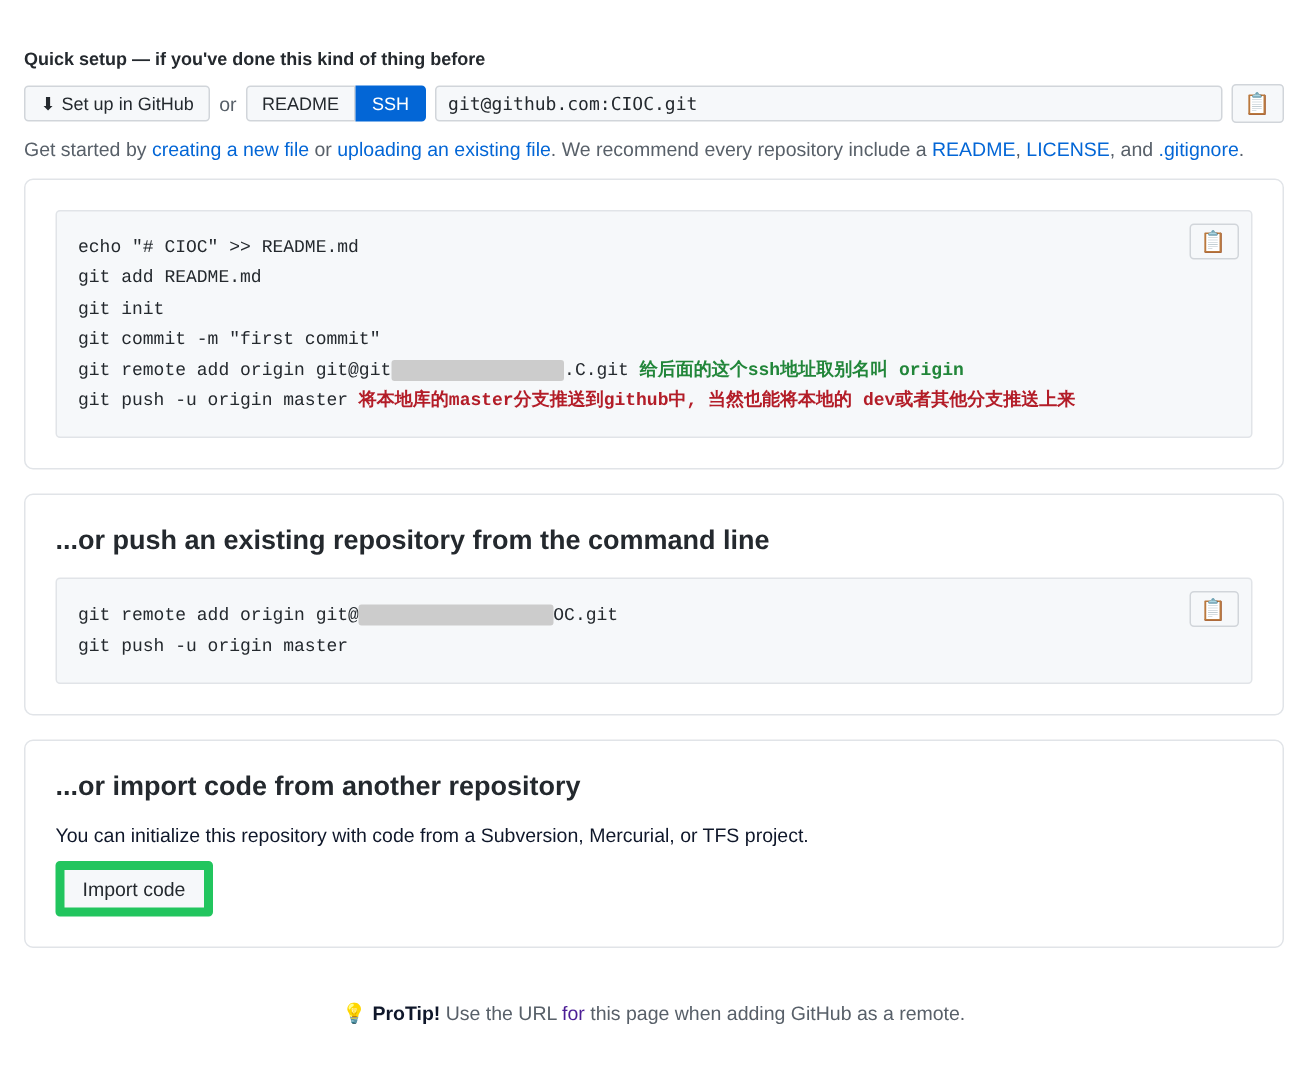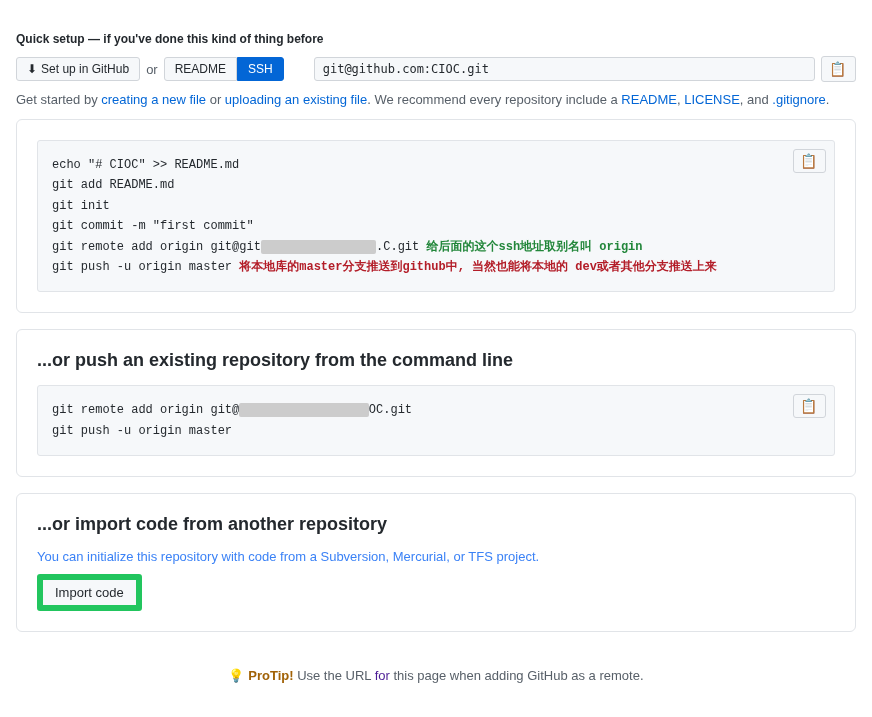--- a/index.html
+++ b/index.html
@@ -55,21 +55,20 @@
     .protocol-btn:last-of-type { border-radius: 0 3px 3px 0; }
     .url-input {
       flex: 1;
       padding: 4px 8px;
       border: 1px solid #d1d5da;
       border-radius: 3px;
       font-size: 12px;
       background: #f6f8fa;
       color: #24292e;
       font-family: monospace;
-      margin-left: 24px;
     }
     .copy-btn {
       background: #f6f8fa;
       border: 1px solid #d1d5da;
       border-radius: 3px;
       padding: 4px 8px;
       cursor: pointer;
       font-size: 14px;
     }
     .info-text {
@@ -118,40 +117,40 @@
       color: transparent;
       border-radius: 2px;
       user-select: none;
     }
     .annotation-green {
       color: #22863a;
       font-weight: 600;
     }
     .import-text {
       font-size: 13px;
-      color: #3b82f6;
+      color: #0f172a;
       margin-bottom: 10px;
     }
     .btn-import {
       padding: 5px 12px;
       border: 6px solid #22c55e;
       border-radius: 3px;
       background: #f6f8fa;
       font-size: 13px;
       cursor: pointer;
       color: #24292e;
     }
 
     .protip {
       text-align: center;
       font-size: 13px;
       color: #586069;
       padding: 20px 0 10px 0;
     }
-    .protip strong { color: #a16207; text-align: right; }
+    .protip strong { color: #0f172a; text-align: right; }
     .protip a { color: #4c1d95; text-decoration: none; }
     .protocol-group {
       display: flex;
     }
   </style>
 </head>
 <body>
 
 <div class="main-content">
 

